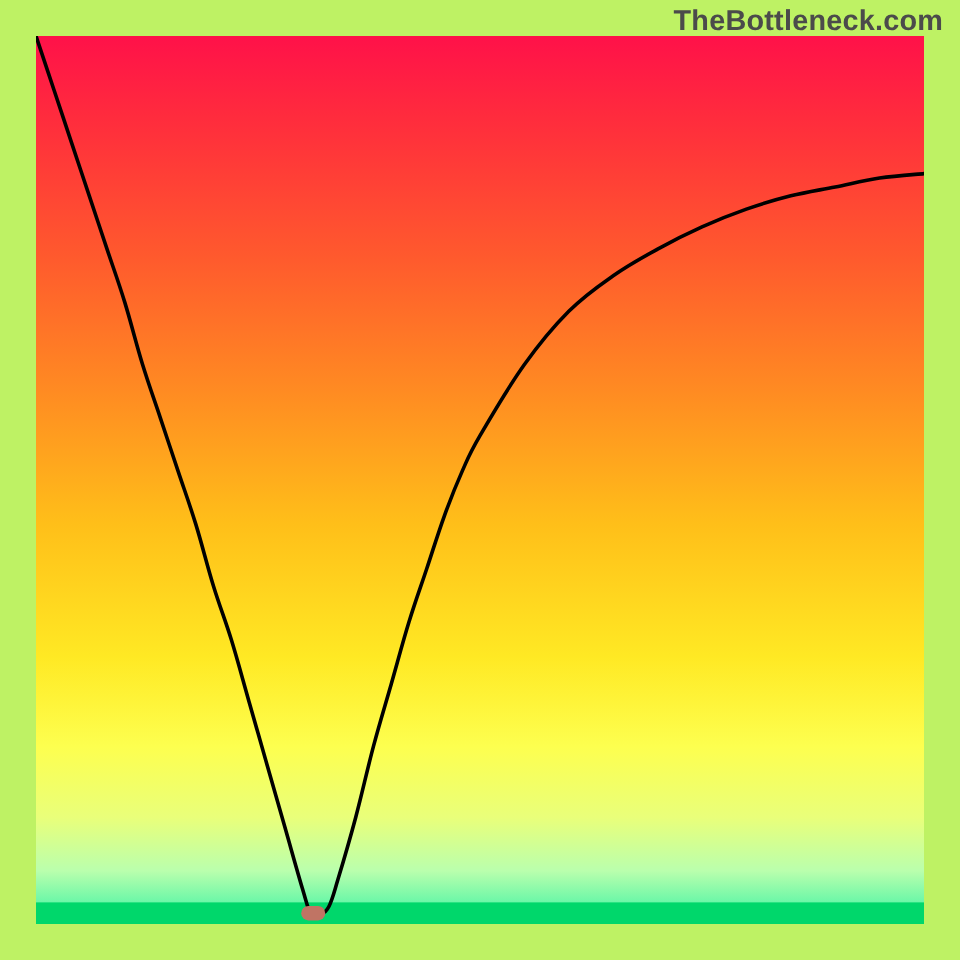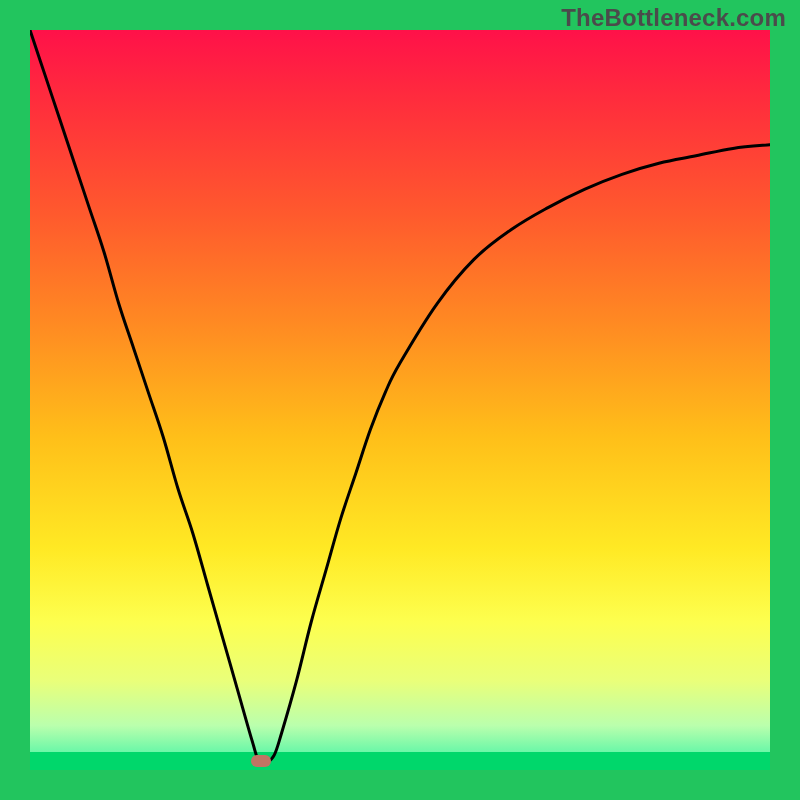--- a/index.html
+++ b/index.html
@@ -8,21 +8,21 @@
     width: 800px;
     height: 800px;
     background: #000;
     overflow: hidden;
     font-family: Arial, Helvetica, sans-serif;
   }
   .frame {
     position: relative;
     width: 800px;
     height: 800px;
-    background: #22c55e;
+    background: #bef264;
   }
   .watermark {
     position: absolute;
     top: 4px;
     right: 14px;
     color: #4b4b4b;
     font-size: 24px;
     font-weight: 600;
     letter-spacing: 0.2px;
     z-index: 10;

